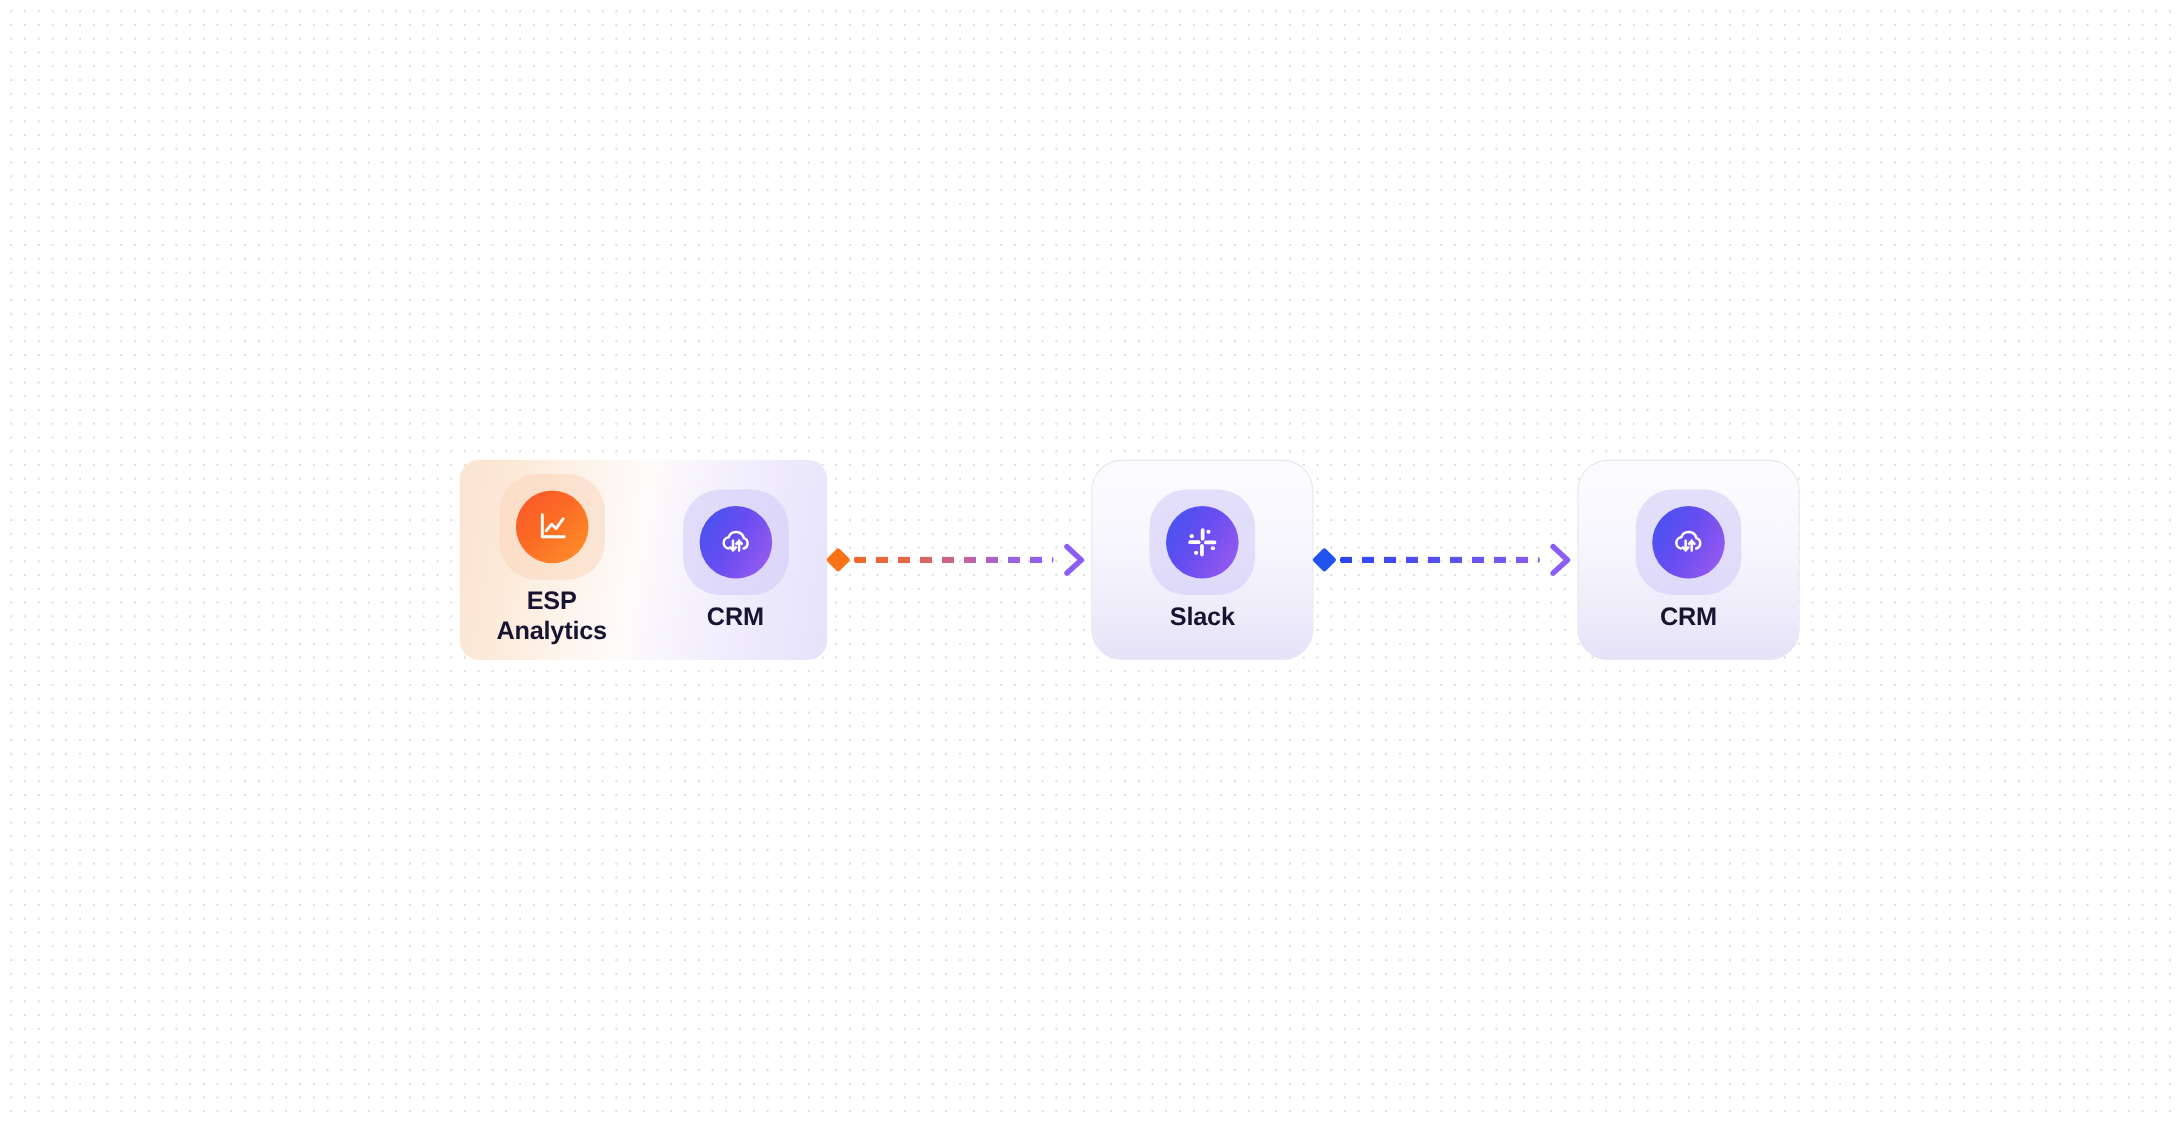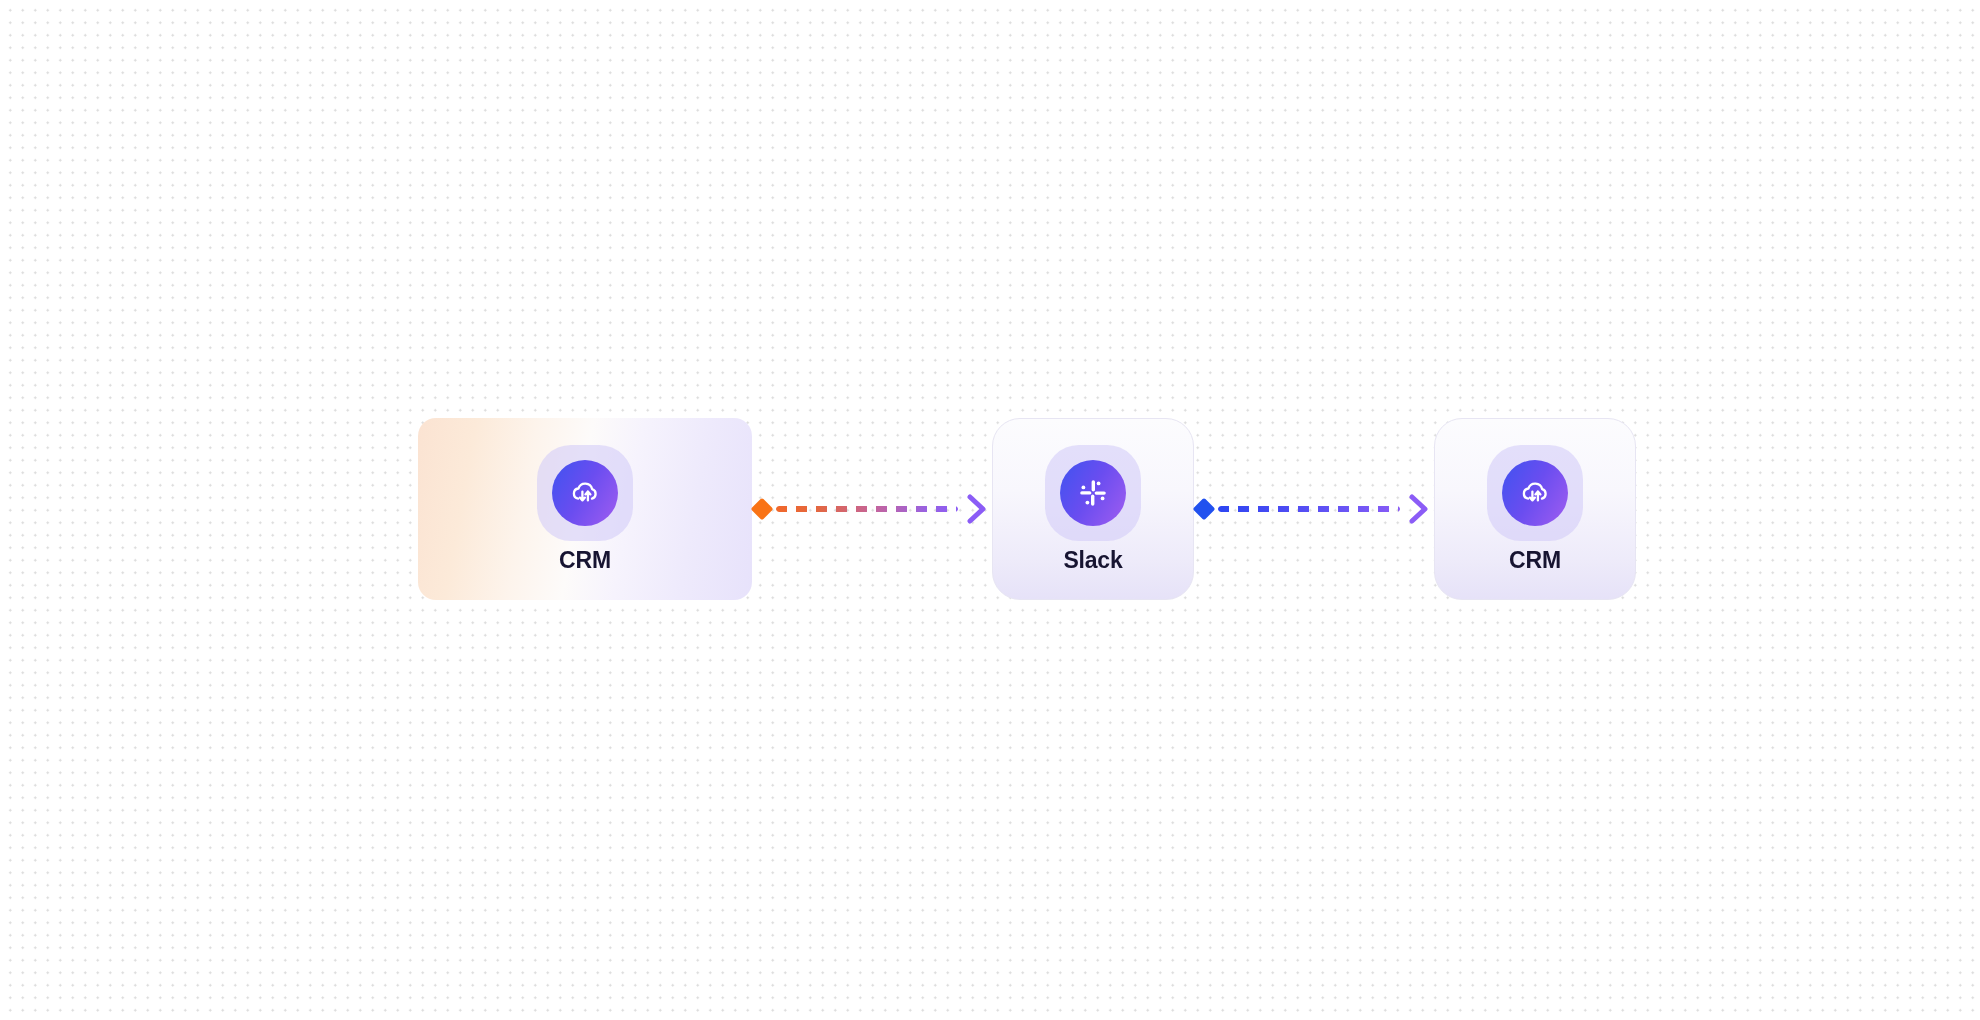--- a/index.html
+++ b/index.html
@@ -178,20 +178,32 @@
   .arrow-head { flex-shrink: 0; display: block; margin-right: 2px; }
 </style>
 </head>
 <body>
 
 <div id="flow-canvas">
   <div class="flow-row">
 
     <div class="node-group">
 
+      <div class="node">
+        <div class="icon-shell warm">
+          <div class="icon-disc grad-orange">
+            <svg width="36" height="36" viewBox="0 0 36 36" fill="none" stroke="#ffffff" stroke-width="2.6" stroke-linecap="round" stroke-linejoin="round">
+              <path d="M9 7 L9 27 L29 27"></path>
+              <path d="M12.5 21.5 L17.5 15.5 L21.5 19.5 L28 10.5"></path>
+            </svg>
+          </div>
+        </div>
+        <div class="node-label">ESP
+Analytics</div>
+      </div>
 
       <div class="node">
         <div class="icon-shell cool">
           <div class="icon-disc grad-violet">
             <svg width="38" height="38" viewBox="0 0 38 38" fill="none" stroke="#ffffff" stroke-width="2.3" stroke-linecap="round" stroke-linejoin="round">
               <path d="M12.2 24.6 A5.1 5.1 0 0 1 12.4 14.5
                        A7.2 7.2 0 0 1 26.2 15.2
                        A4.9 4.9 0 0 1 26 24.6"></path>
               <path d="M16.4 17.6 L16.4 26.4 M16.4 26.4 L13.9 23.6 M16.4 26.4 L18.9 23.6"></path>
               <path d="M21.9 26.4 L21.9 17.6 M21.9 17.6 L19.4 20.4 M21.9 17.6 L24.4 20.4"></path>

